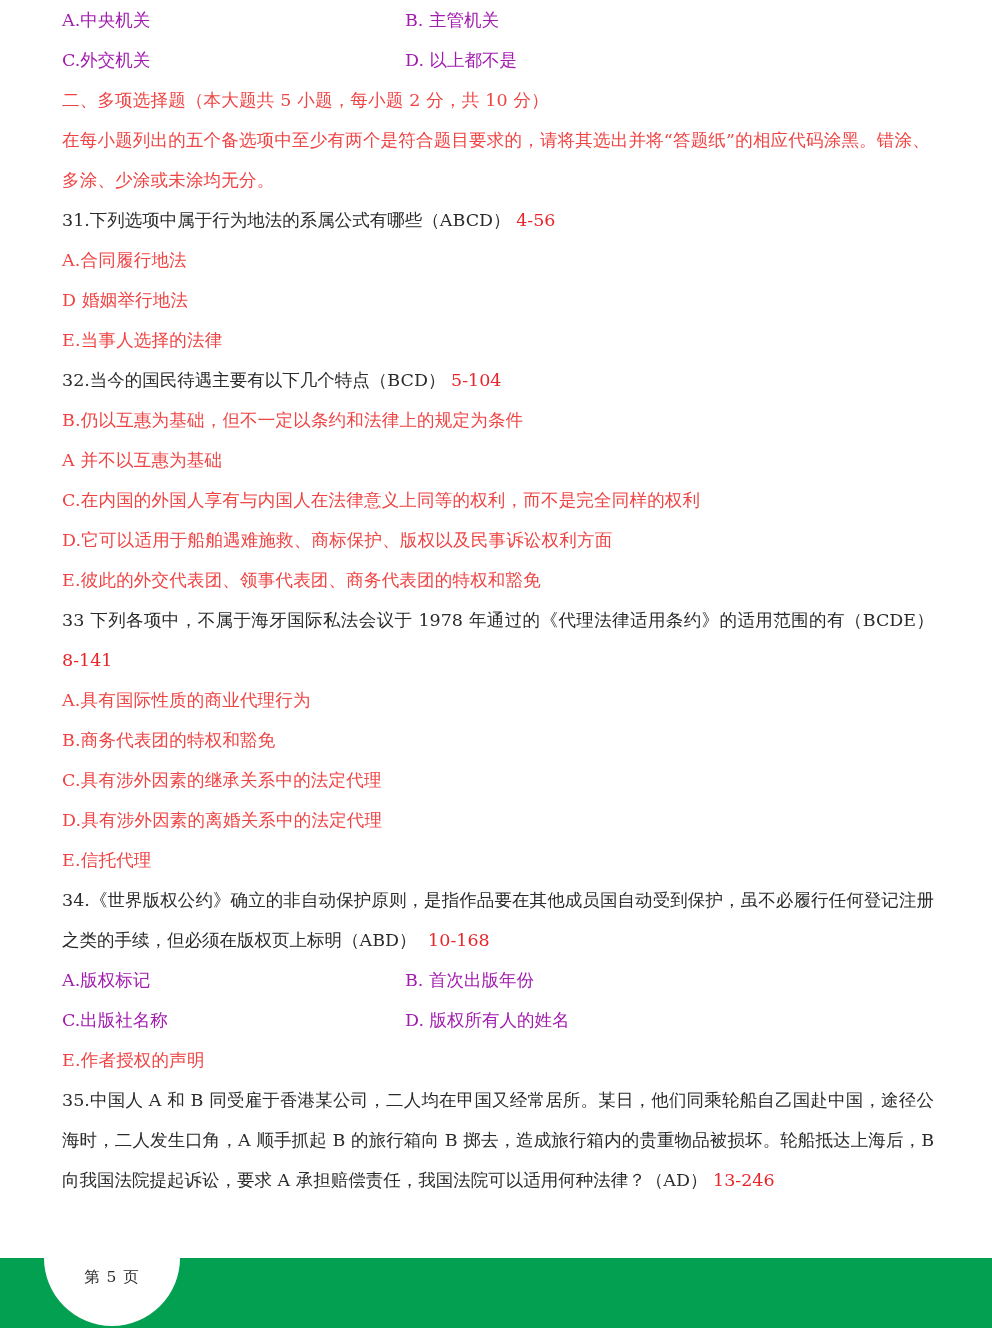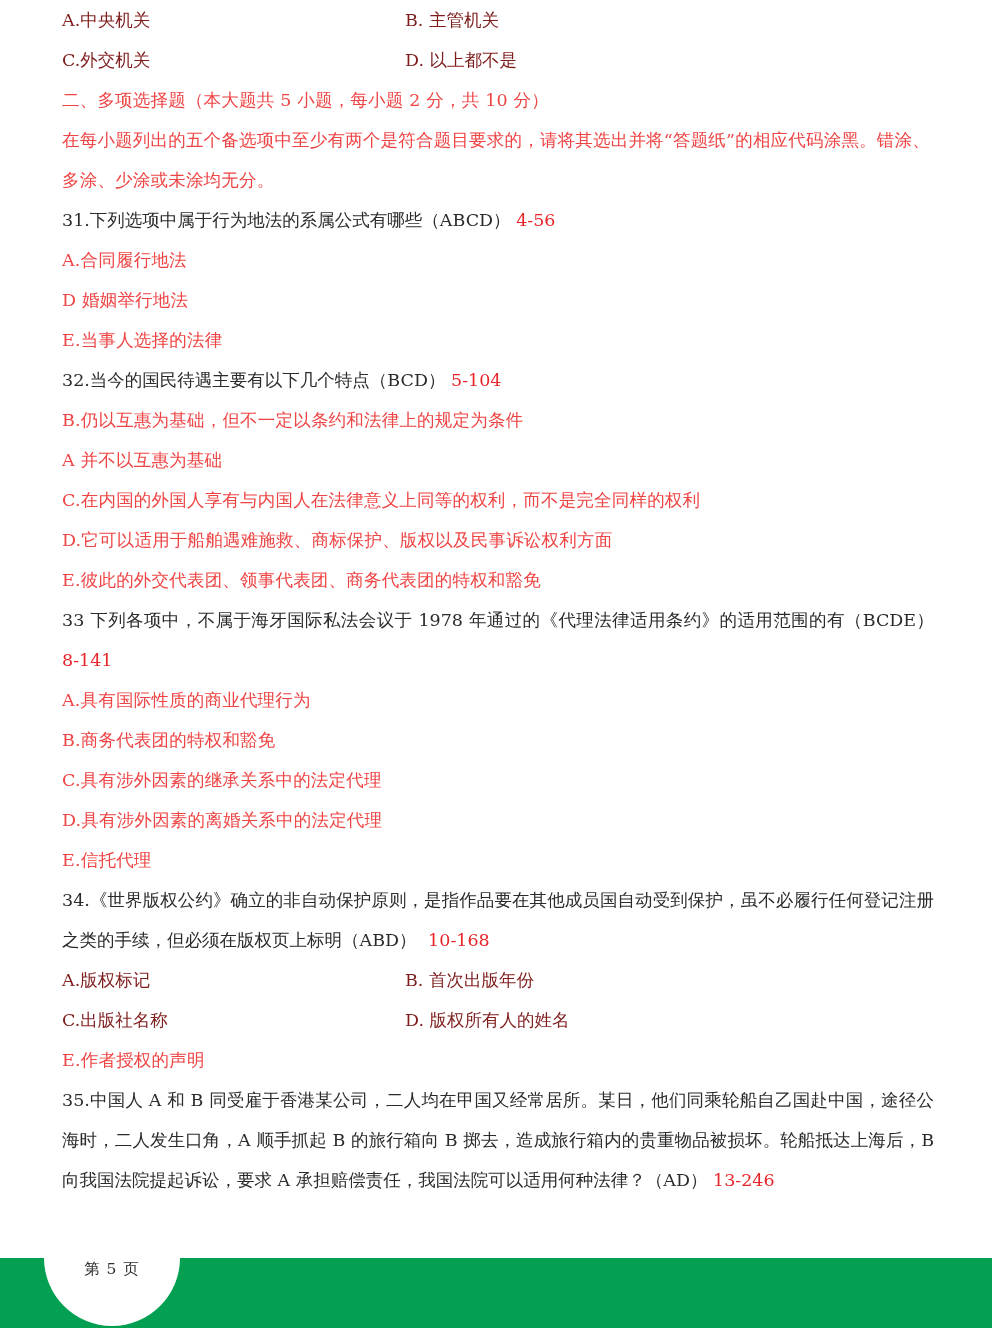--- a/index.html
+++ b/index.html
@@ -37,21 +37,21 @@
     line-height: 40px;
     color: #2b2b2b;
     text-align: justify;
     text-justify: inter-ideograph;
   }
   
   .optrow {
     display: flex;
     font-size: 17.5px;
     line-height: 40px;
-    color: #7f1d1d;
+    color: #a21caf;
   }
   .optrow .col-a {
     width: 343px;
     flex: 0 0 343px;
   }
   .optrow .col-b {
     flex: 1 1 auto;
   }
   .ref {
     color: #e8252b;
@@ -77,21 +77,21 @@
     left: 44px;
     top: -68px;
     width: 136px;
     height: 136px;
     border-radius: 50%;
     background: #ffffff;
   }
   .page-number {
     position: absolute;
     left: 44px;
-    top: 0px;
+    top: 8px;
     width: 136px;
     text-align: center;
     font-size: 15.5px;
     line-height: 22px;
     color: #2b2b2b;
     letter-spacing: 1px;
   }
 </style>
 </head>
 <body>

